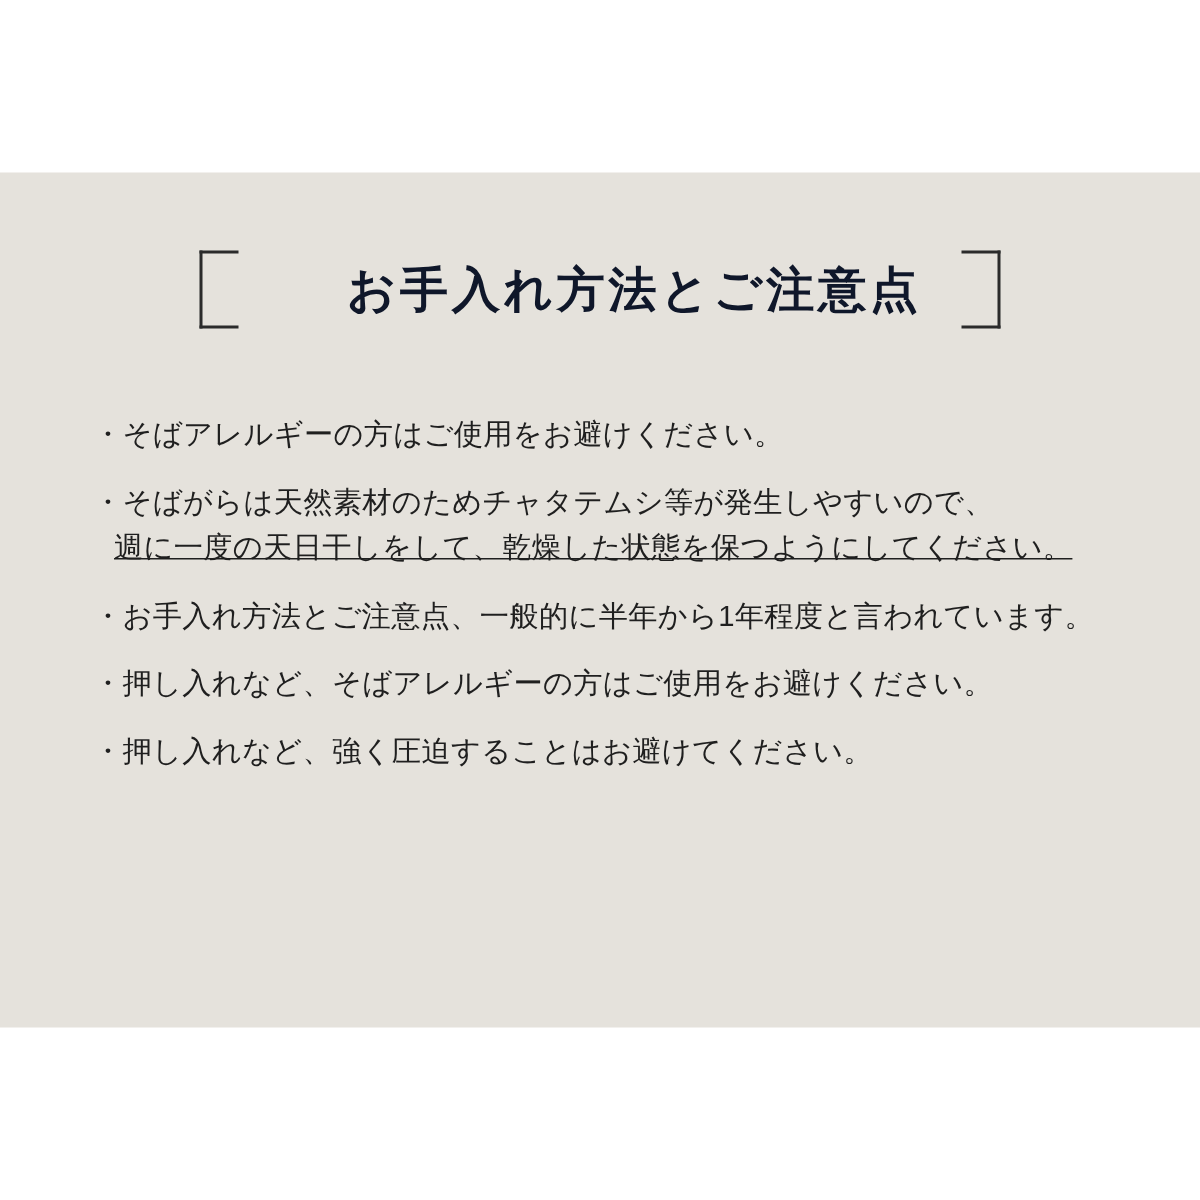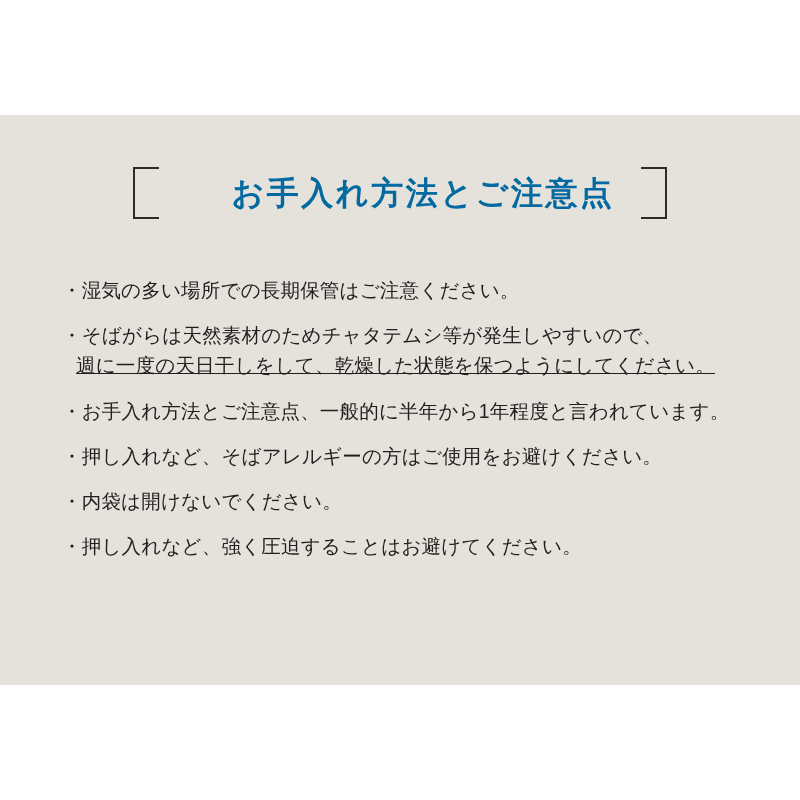--- a/index.html
+++ b/index.html
@@ -53,21 +53,21 @@
   .bracket.left {
     border-left: 2px solid #2b2b2b;
   }
   .bracket.right {
     border-right: 2px solid #2b2b2b;
   }
 
   .title {
     font-size: 32px;
     font-weight: bold;
-    color: #0369a1;
+    color: #0f172a;
     letter-spacing: 0.08em;
     white-space: nowrap;
     line-height: 1;
     margin-left: 46px;
   }
 
   
   .notes {
     position: absolute;
     left: 62px;
@@ -102,40 +102,37 @@
 
     <div class="title-row">
       <span class="bracket left"></span>
       <span class="title">お手入れ方法とご注意点</span>
       <span class="bracket right"></span>
     </div>
 
     <div class="notes">
 
       <div class="note-item">
-        <span class="line">・湿気の多い場所での長期保管はご注意ください。</span>
+        <span class="line">・そばアレルギーの方はご使用をお避けください。</span>
       </div>
 
 
       <div class="note-item">
         <span class="line">・そばがらは天然素材のためチャタテムシ等が発生しやすいので、</span>
         <span class="line indent">週に一度の天日干しをして、乾燥した状態を保つようにしてください。</span>
       </div>
 
       <div class="note-item">
         <span class="line">・お手入れ方法とご注意点、一般的に半年から1年程度と言われています。</span>
       </div>
 
       <div class="note-item">
         <span class="line">・押し入れなど、そばアレルギーの方はご使用をお避けください。</span>
       </div>
 
-      <div class="note-item">
-        <span class="line">・内袋は開けないでください。</span>
-      </div>
 
       <div class="note-item">
         <span class="line">・押し入れなど、強く圧迫することはお避けてください。</span>
       </div>
 
     </div>
   </div>
 </div>
 
 </body></html>

